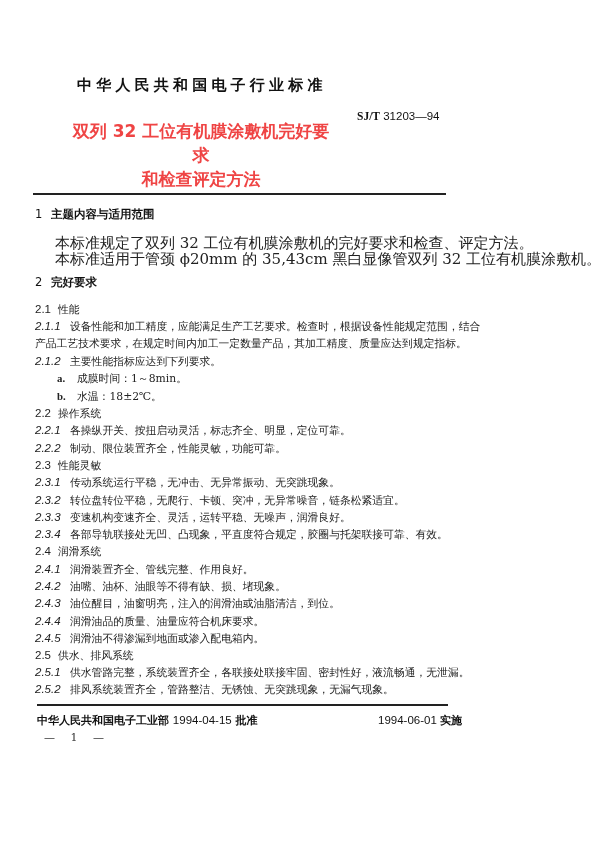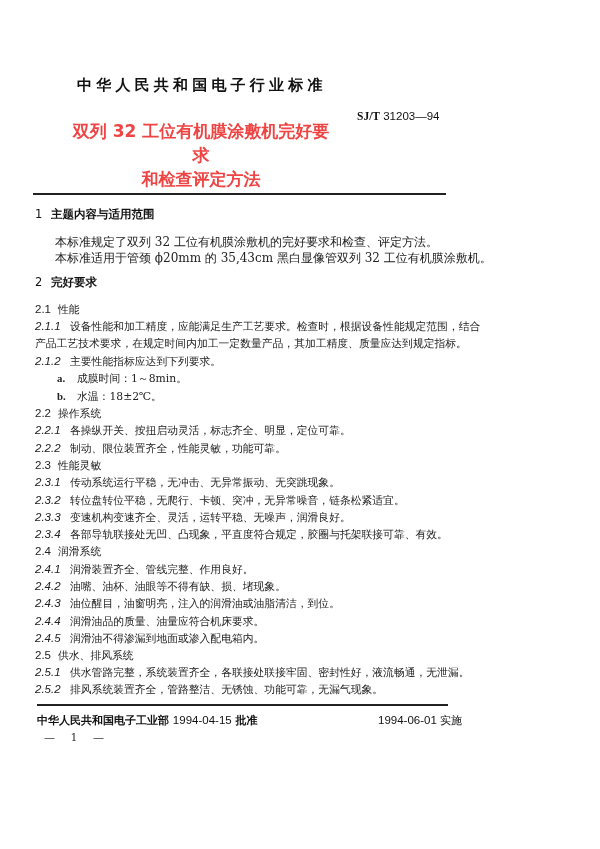--- a/index.html
+++ b/index.html
@@ -20,39 +20,39 @@
   .title {
     left:60px; width:260px; top:119px; text-align:center;
     font-family:"DejaVu Sans","Liberation Sans",sans-serif; font-weight:bold;
     font-size:17px; line-height:24px; color:#ef4444; white-space:normal;margin-left:11px;
   }
   .rule { position:absolute; height:2px; background:#222; }
   .sec-head {
     font-family:"DejaVu Sans","Liberation Sans",sans-serif; font-weight:bold; font-size:11.5px; color:#111;
   }
   .sec-head .num { display:inline-block; width:16px; font-weight:normal; }
-  .para { font-size:12px; color:#222;text-align:center; }
+  .para { font-size:15px; color:#222;text-align:center; }
   .line { position:absolute; left:35px; font-size:10.8px; white-space:nowrap; color:#222; height:17px; line-height:17px; }
   .line .num {
     display:inline-block; font-family:"Liberation Sans","DejaVu Sans",sans-serif;
     font-size:11.5px; color:#222;
   }
   .line .num.n2 { width:23px; }
   .line .num.n3 { width:35px;font-style:italic; }
   .line .sub { display:inline-block; width:20px; font-weight:bold; font-family:"Liberation Serif",serif; }
   .footer-left {
     left:37px; top:713px; font-family:"DejaVu Sans","Liberation Sans",sans-serif;
     font-weight:bold; font-size:11px; color:#111;
   }
   .footer-left .d { font-family:"Liberation Sans",sans-serif; font-weight:normal; font-size:11.5px;text-align:center; }
   .footer-right {
     left:378px; top:713px; font-family:"Liberation Sans","DejaVu Sans",sans-serif;
     font-size:11.5px; color:#111;
   }
-  .footer-right .b { font-family:"DejaVu Sans",sans-serif; font-weight:normal; font-size:11px; }
+  .footer-right .b { font-family:"DejaVu Sans",sans-serif; font-weight:bold; font-size:11px; }
   .page-no { left:44px; top:731px; font-size:11px; color:#333; letter-spacing:6px; }
 </style>
 </head>
 <body>
 
 <div class="abs header-org">中华人民共和国电子行业标准</div>
 
 <div class="abs std-no"><span class="sj">SJ/T</span> <span>31203—94</span></div>
 
 <div class="abs title">
@@ -88,21 +88,21 @@
   <div class="line" style="top:509px;"><span class="num n3">2.3.3</span><span>变速机构变速齐全、灵活，运转平稳、无噪声，润滑良好。</span></div>
   <div class="line" style="top:526px;"><span class="num n3">2.3.4</span><span>各部导轨联接处无凹、凸现象，平直度符合规定，胶圈与托架联接可靠、有效。</span></div>
   <div class="line" style="top:543px;"><span class="num n2">2.4</span><span>润滑系统</span></div>
   <div class="line" style="top:561px;"><span class="num n3">2.4.1</span><span>润滑装置齐全、管线完整、作用良好。</span></div>
   <div class="line" style="top:578px;"><span class="num n3">2.4.2</span><span>油嘴、油杯、油眼等不得有缺、损、堵现象。</span></div>
   <div class="line" style="top:595px;"><span class="num n3">2.4.3</span><span>油位醒目，油窗明亮，注入的润滑油或油脂清洁，到位。</span></div>
   <div class="line" style="top:613px;"><span class="num n3">2.4.4</span><span>润滑油品的质量、油量应符合机床要求。</span></div>
   <div class="line" style="top:630px;"><span class="num n3">2.4.5</span><span>润滑油不得渗漏到地面或渗入配电箱内。</span></div>
   <div class="line" style="top:647px;"><span class="num n2">2.5</span><span>供水、排风系统</span></div>
   <div class="line" style="top:664px;"><span class="num n3">2.5.1</span><span>供水管路完整，系统装置齐全，各联接处联接牢固、密封性好，液流畅通，无泄漏。</span></div>
-  <div class="line" style="top:681px;"><span class="num n3">2.5.2</span><span>排风系统装置齐全，管路整洁、无锈蚀、功能可靠，无漏气现象。</span></div>
+  <div class="line" style="top:681px;"><span class="num n3">2.5.2</span><span>排风系统装置齐全，管路整洁、无锈蚀、无突跳现象，无漏气现象。</span></div>
 
 </div>
 
 <div class="rule" style="left:37px; top:704px; width:411px;"></div>
 
 <div class="abs footer-left">
   <span>中华人民共和国电子工业部</span>
   <span class="d">1994-04-15</span>
   <span>批准</span>
 </div>

